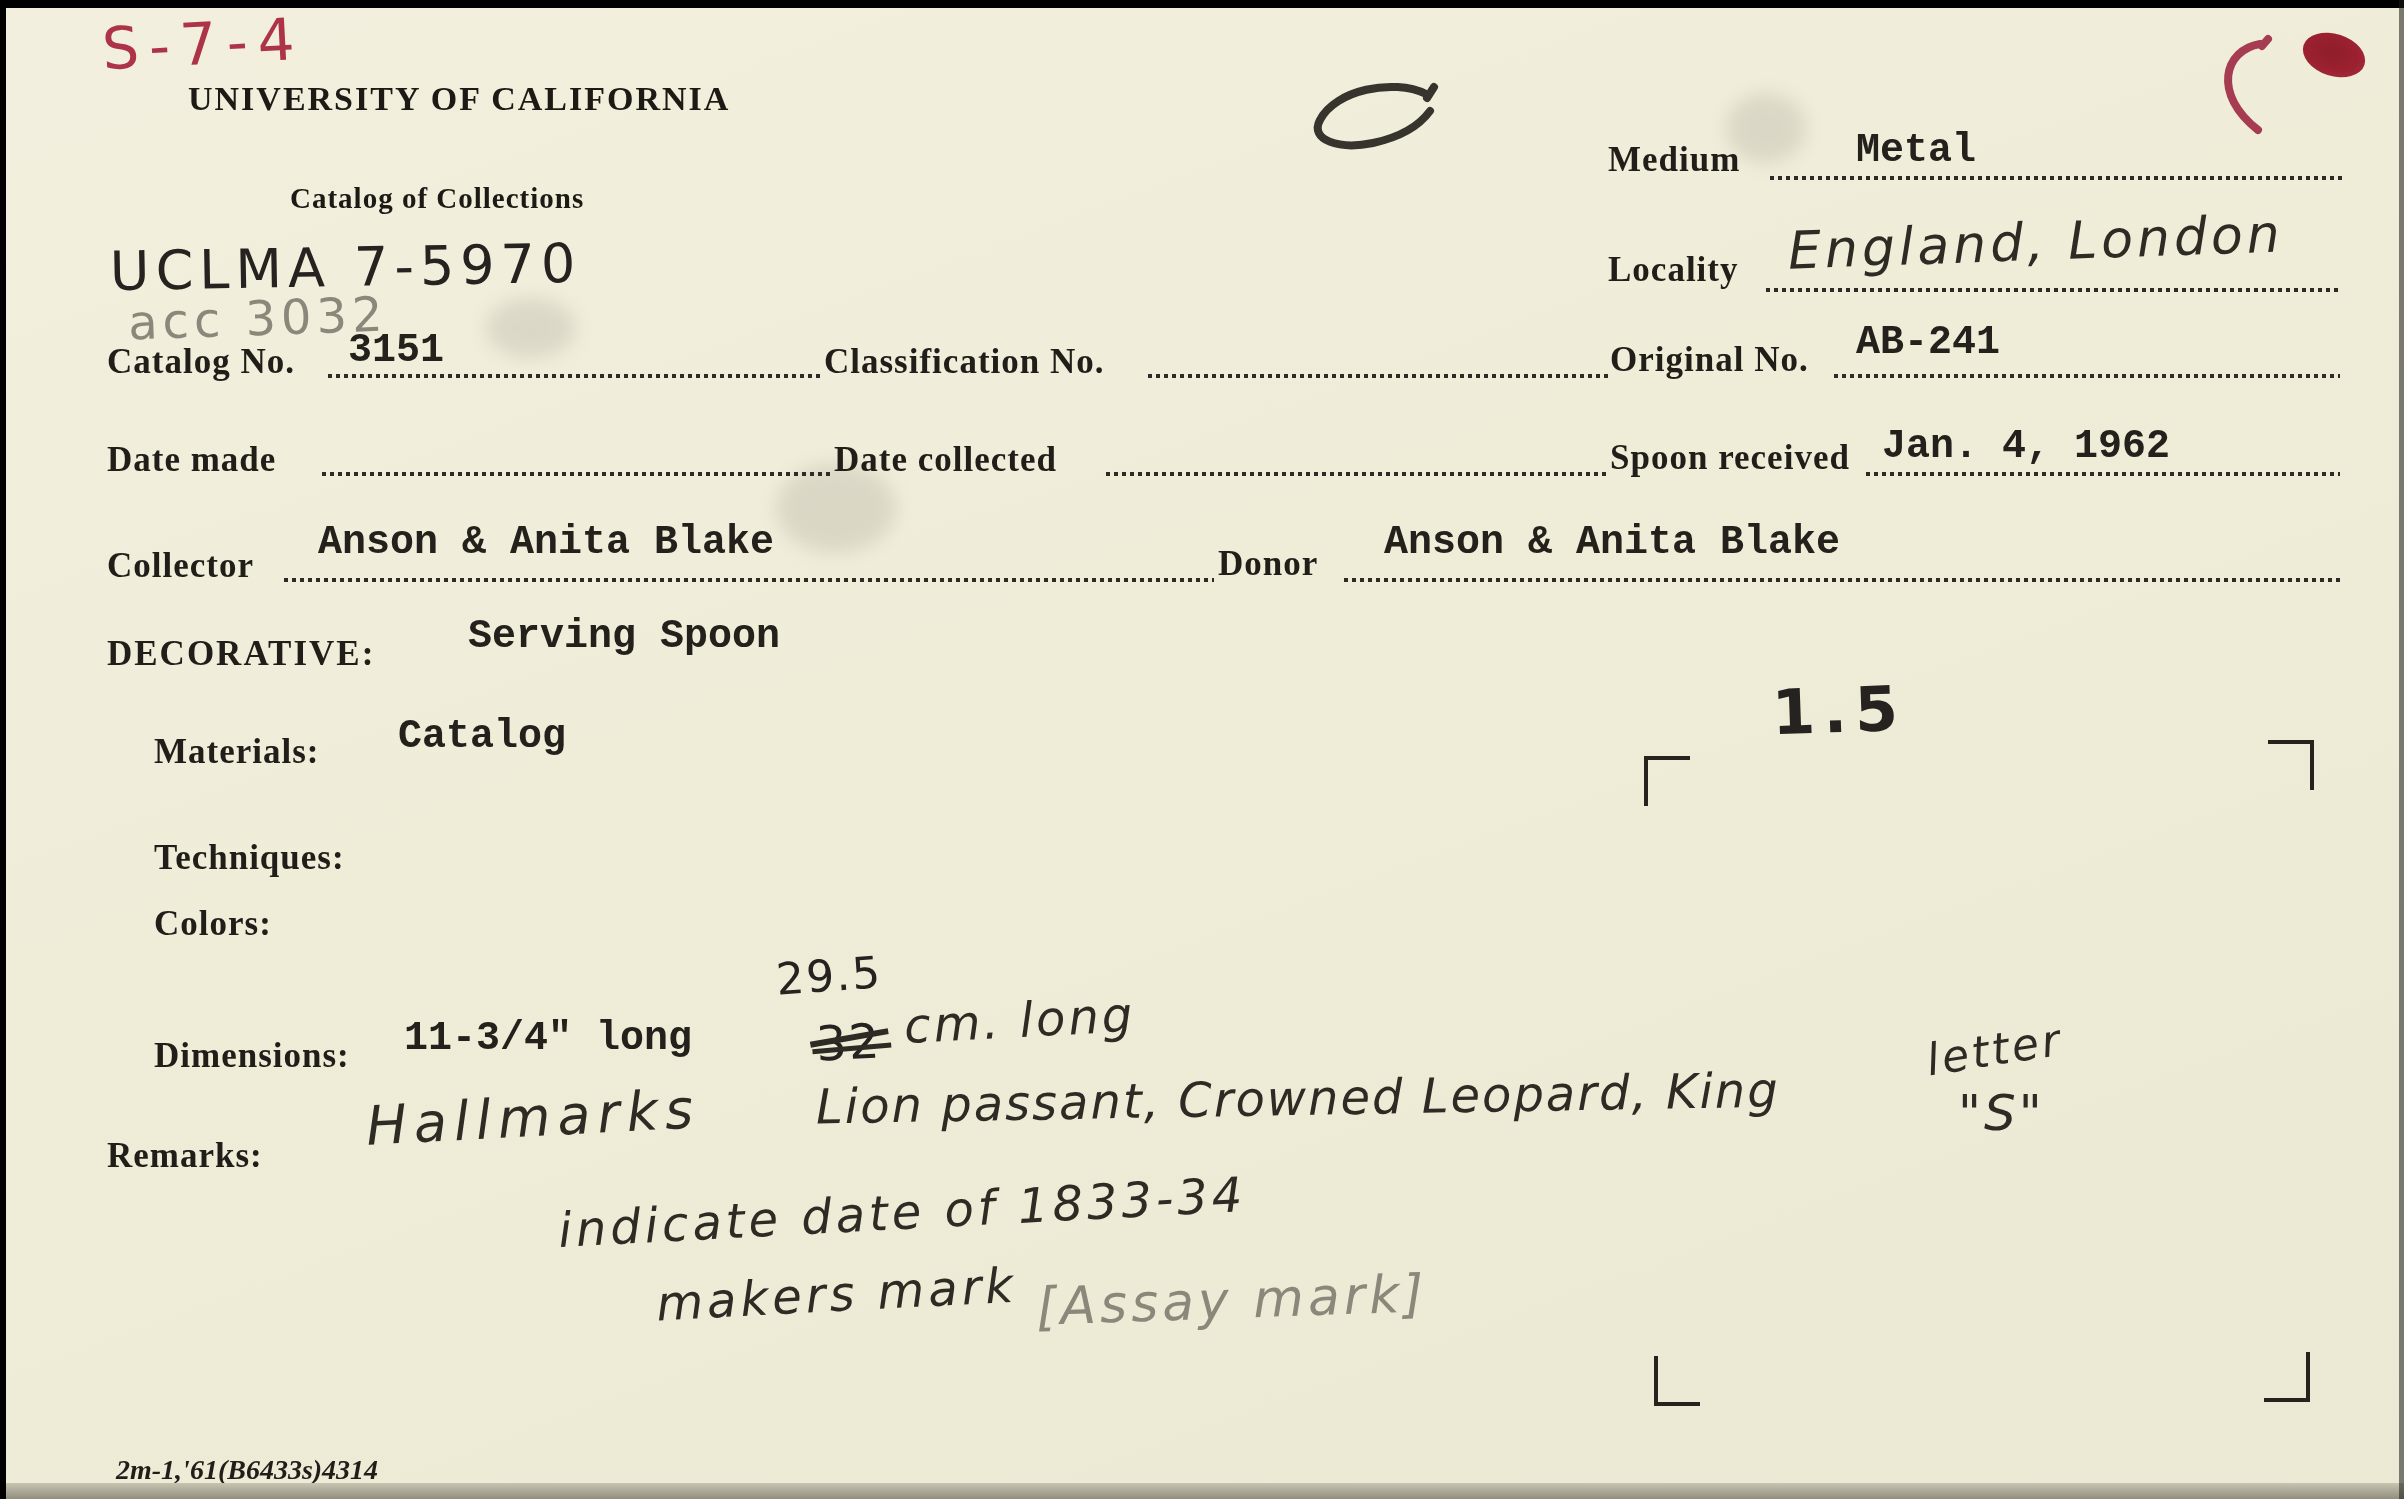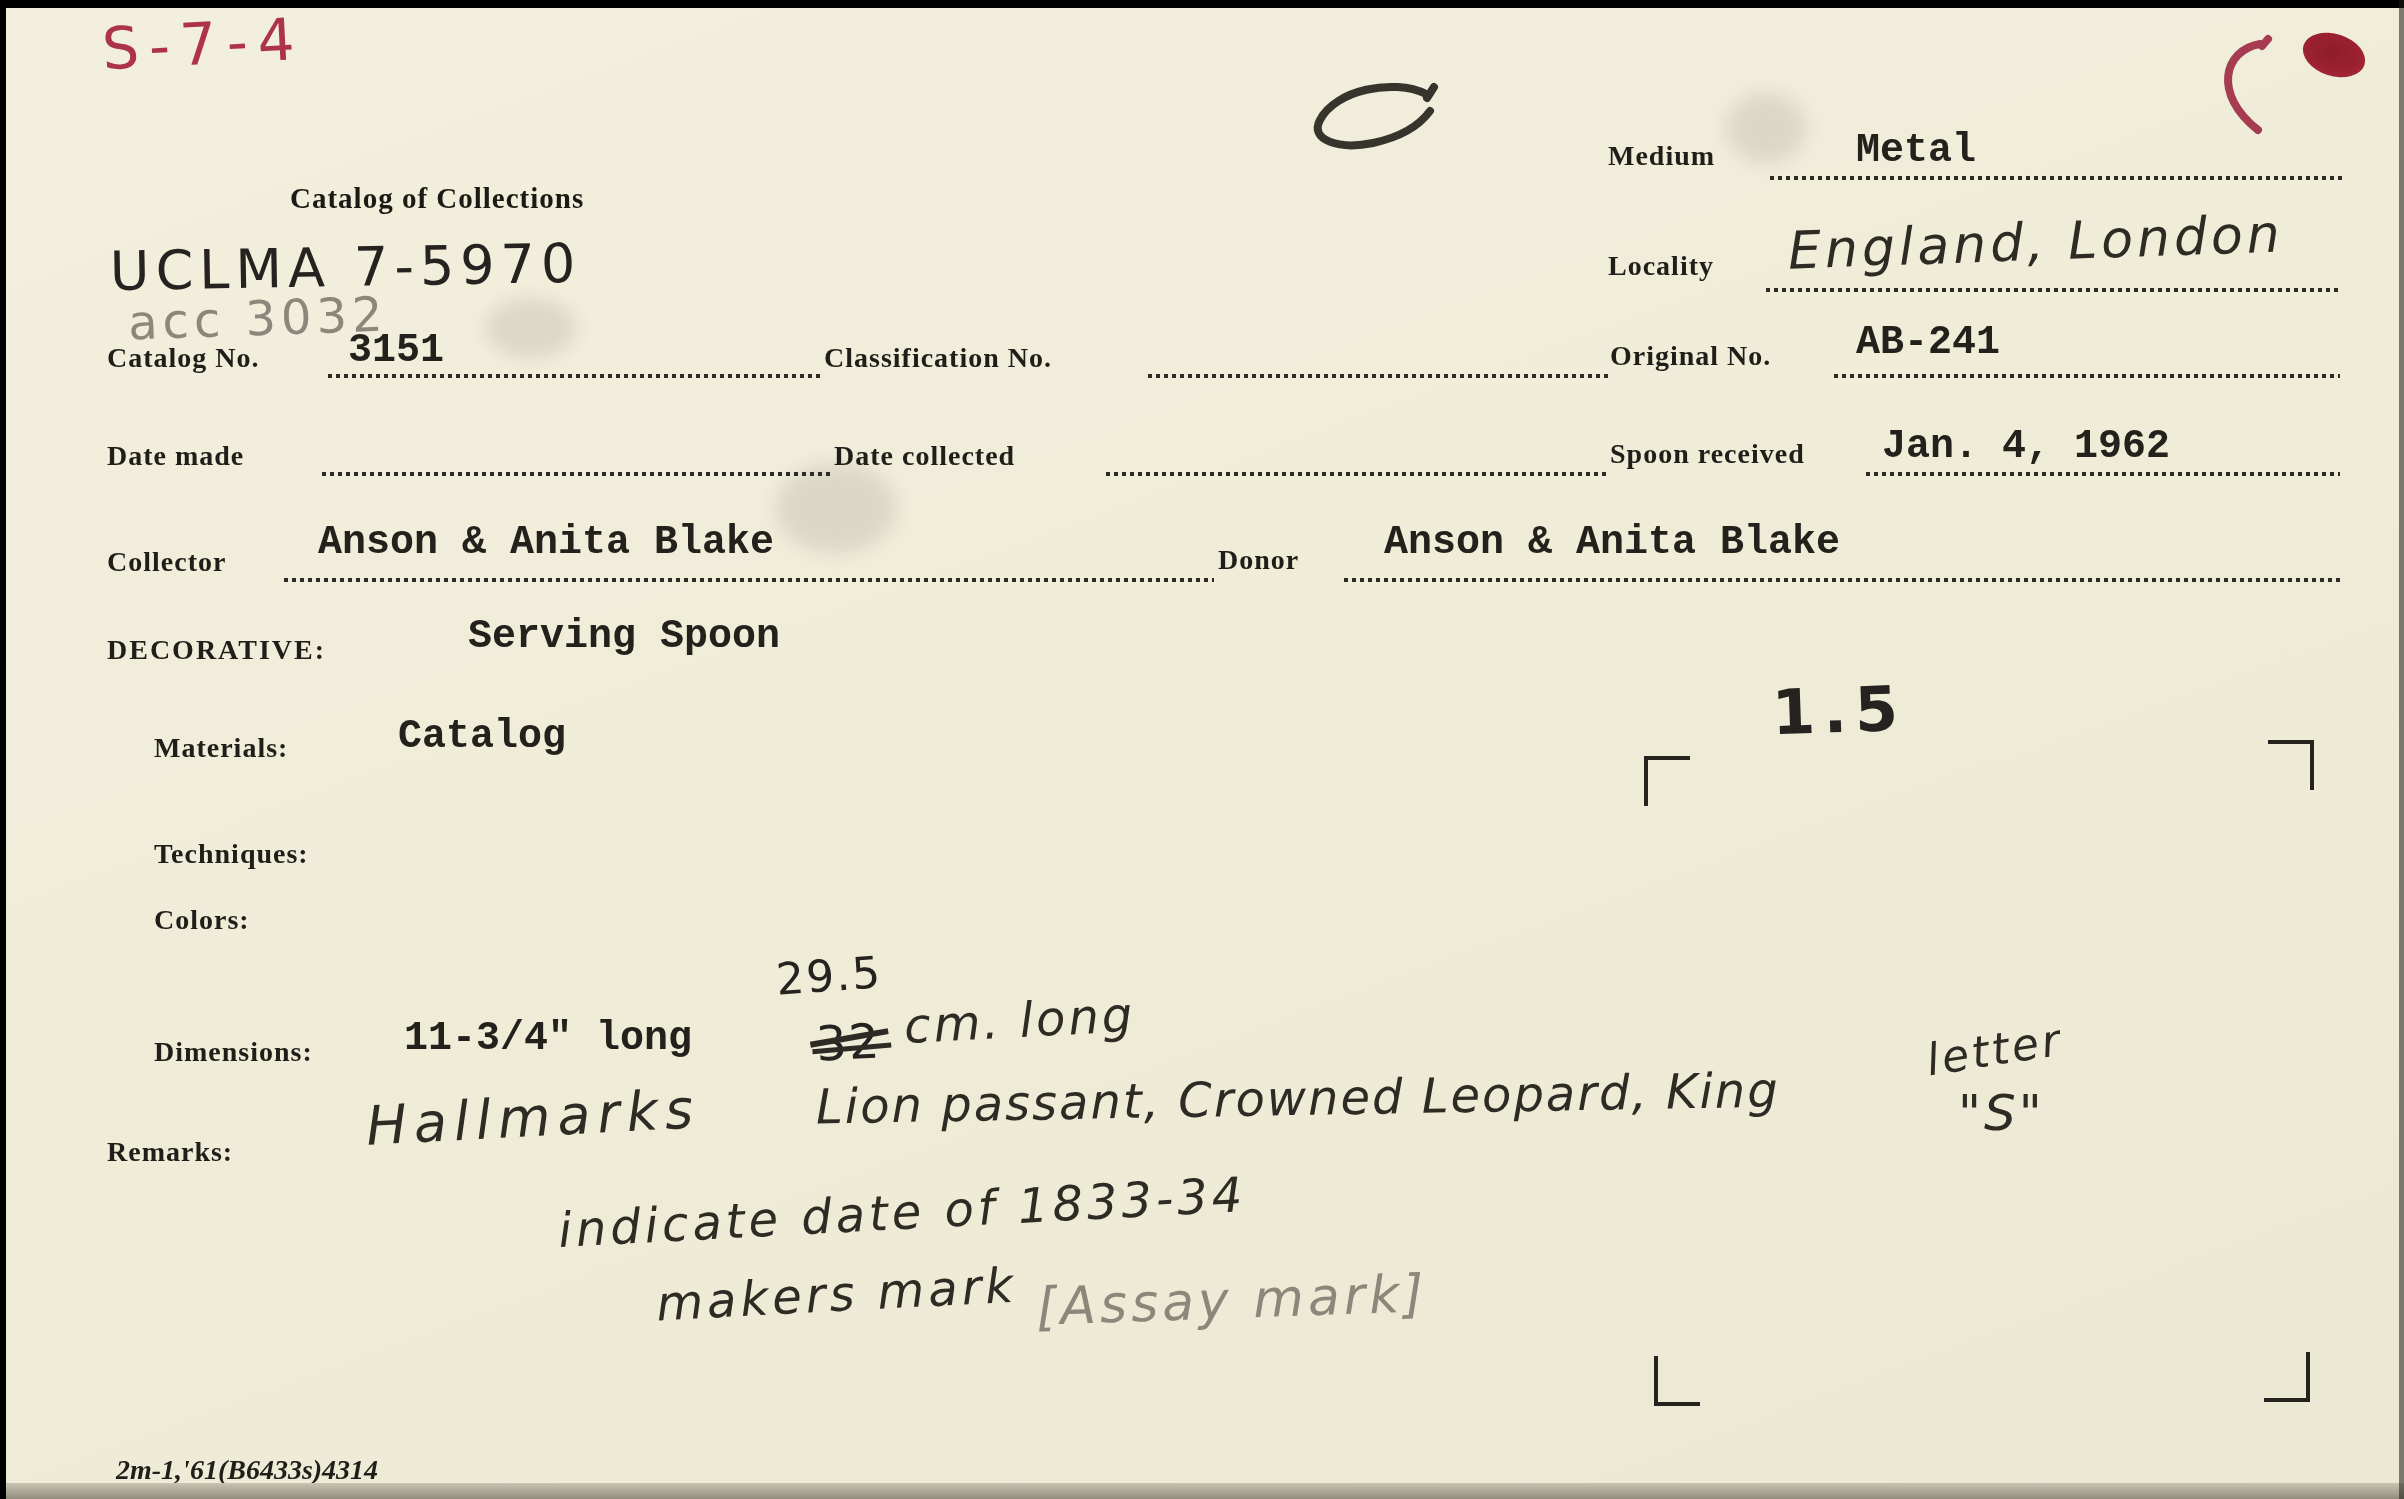--- a/index.html
+++ b/index.html
@@ -6,21 +6,21 @@
   #scan{position:relative;width:2404px;height:1499px;background:#000;overflow:hidden;
         font-family:"Liberation Serif", serif;}
   #paper{position:absolute;left:6px;top:8px;right:0;bottom:0;
          background:linear-gradient(160deg,#f2efde 0%,#efecd8 45%,#ebe8d3 100%);}
   
   .edge-bottom{position:absolute;left:6px;right:0;bottom:0;height:16px;
       background:linear-gradient(180deg,#c7c4b2,#918e7e);}
   .edge-right{position:absolute;right:0;top:0;width:5px;height:100%;background:#1c1b18;opacity:.55;}
 
   .serif{position:absolute;font-family:"Liberation Serif",serif;font-weight:600;
-         font-size:28px;color:#211e19;letter-spacing:1px;white-space:nowrap;}
+         font-size:35px;color:#211e19;letter-spacing:1px;white-space:nowrap;}
   .serif-sm{font-size:28px;letter-spacing:0;}
   .hdr{position:absolute;font-family:"Liberation Serif",serif;font-weight:bold;
        color:#1d1a15;white-space:nowrap;}
   .type{position:absolute;font-family:"Liberation Mono","DejaVu Sans Mono",monospace;
         font-weight:bold;font-size:40px;color:#24211c;white-space:nowrap;}
   .hand{position:absolute;font-family:"DejaVu Sans",sans-serif;font-style:italic;
         font-size:48px;color:#2e2a24;letter-spacing:3px;white-space:nowrap;}
   .hand-print{position:absolute;font-family:"DejaVu Sans",sans-serif;
         font-size:52px;color:#262220;letter-spacing:6px;white-space:nowrap;}
   .pencil{color:#8b887b !important;}
@@ -48,20 +48,21 @@
 
 <div id="scan">
   <div id="paper">
 
     <div class="smudge" style="left:770px;top:455px;width:120px;height:90px"></div>
     <div class="smudge" style="left:1720px;top:85px;width:80px;height:70px"></div>
     <div class="smudge" style="left:480px;top:290px;width:90px;height:60px"></div>
 
     <div class="hand-print red" style="left:96px;top:2px;font-size:58px;letter-spacing:10px;transform:rotate(-3deg)">S-7-4</div>
 
+    <div class="hdr" style="left:182px;top:72px;font-size:34px;letter-spacing:2px">UNIVERSITY OF CALIFORNIA</div>
     <div class="hdr" style="left:284px;top:174px;font-size:29px;letter-spacing:1px">Catalog of Collections</div>
 
     <div class="hand-print" style="left:104px;top:228px;font-size:54px;transform:rotate(-1deg)">UCLMA 7-5970</div>
     <div class="hand-print pencil" style="left:122px;top:282px;font-size:48px;letter-spacing:5px;transform:rotate(-2deg)">acc 3032</div>
 
     <div class="serif" style="left:1602px;top:132px">Medium</div>
     <div class="type" style="left:1850px;top:120px">Metal</div>
     <div class="leader" style="left:1764px;top:168px;width:572px"></div>
 
     <div class="serif" style="left:1602px;top:242px">Locality</div>

